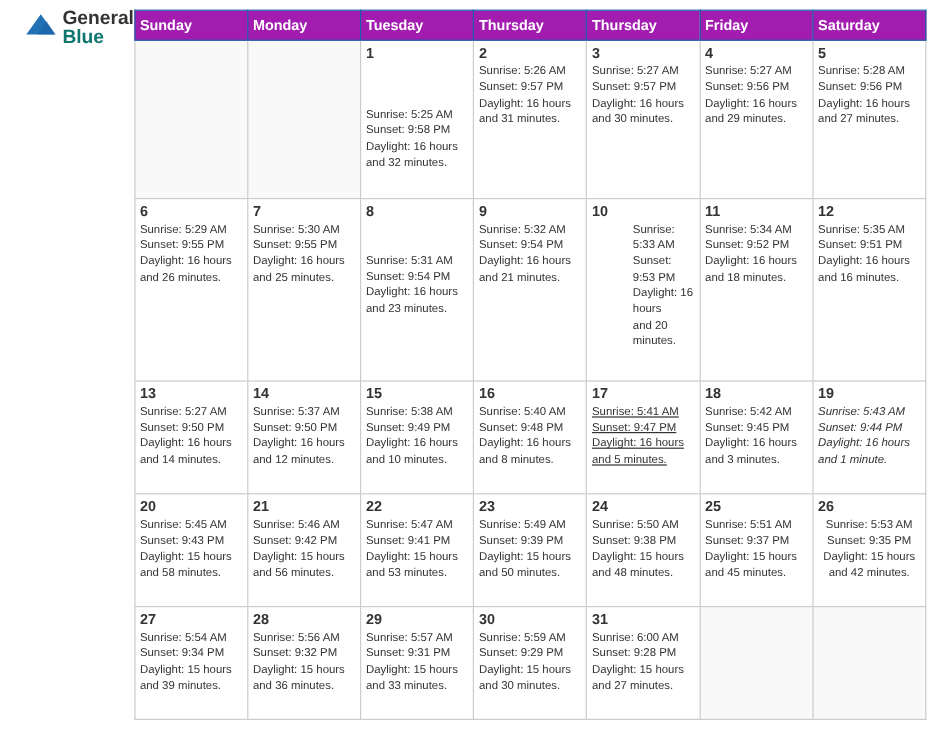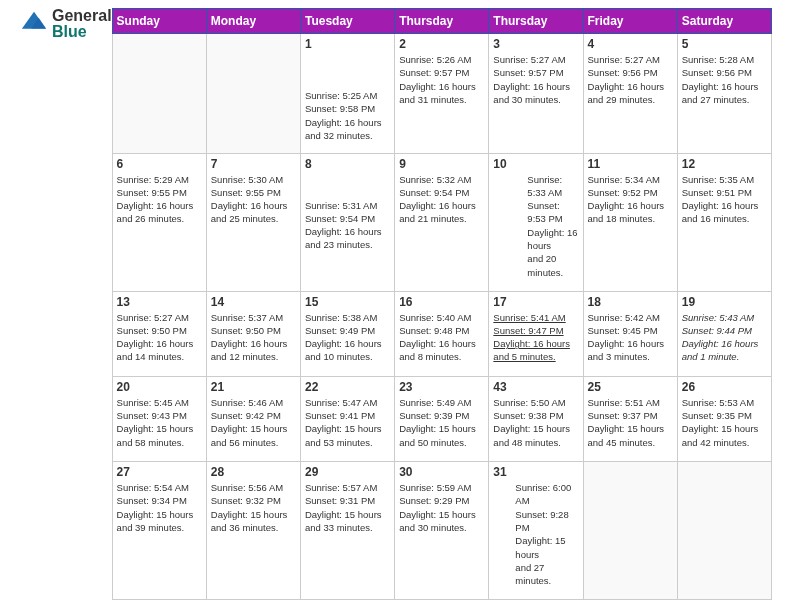--- a/index.html
+++ b/index.html
@@ -295,36 +295,36 @@
 and 53 minutes.</div>
           </td>
           <td>
             <span class="day-num">23</span>
             <div class="day-info" style="white-space: pre-line;">Sunrise: 5:49 AM
 Sunset: 9:39 PM
 Daylight: 15 hours
 and 50 minutes.</div>
           </td>
           <td>
-            <span class="day-num">43</span>
+            <span class="day-num">24</span>
             <div class="day-info" style="white-space: pre-line;">Sunrise: 5:50 AM
 Sunset: 9:38 PM
 Daylight: 15 hours
 and 48 minutes.</div>
           </td>
           <td>
             <span class="day-num">25</span>
             <div class="day-info" style="white-space: pre-line;">Sunrise: 5:51 AM
 Sunset: 9:37 PM
 Daylight: 15 hours
 and 45 minutes.</div>
           </td>
           <td>
             <span class="day-num">26</span>
-            <div class="day-info" style="white-space: pre-line;">Sunrise: 5:53 AM
+            <div class="day-info" style="white-space: pre-line; text-align: center;">Sunrise: 5:53 AM
 Sunset: 9:35 PM
 Daylight: 15 hours
 and 42 minutes.</div>
           </td>
         </tr>
         <tr>
           <td>
             <span class="day-num">27</span>
             <div class="day-info" style="white-space: pre-line;">Sunrise: 5:54 AM
 Sunset: 9:34 PM
@@ -347,21 +347,21 @@
           </td>
           <td>
             <span class="day-num">30</span>
             <div class="day-info" style="white-space: pre-line;">Sunrise: 5:59 AM
 Sunset: 9:29 PM
 Daylight: 15 hours
 and 30 minutes.</div>
           </td>
           <td>
             <span class="day-num">31</span>
-            <div class="day-info" style="white-space: pre-line; margin-left: 22px;">Sunrise: 6:00 AM
+            <div class="day-info" style="white-space: pre-line;">Sunrise: 6:00 AM
 Sunset: 9:28 PM
 Daylight: 15 hours
 and 27 minutes.</div>
           </td>
           <td class="empty"></td>
           <td class="empty"></td>
         </tr>
       </tbody>
   </table>
 </div>

